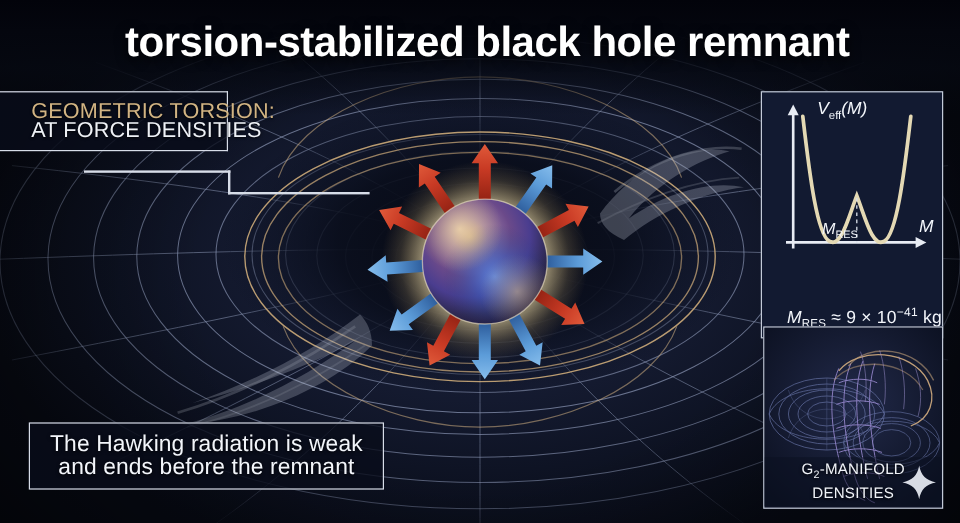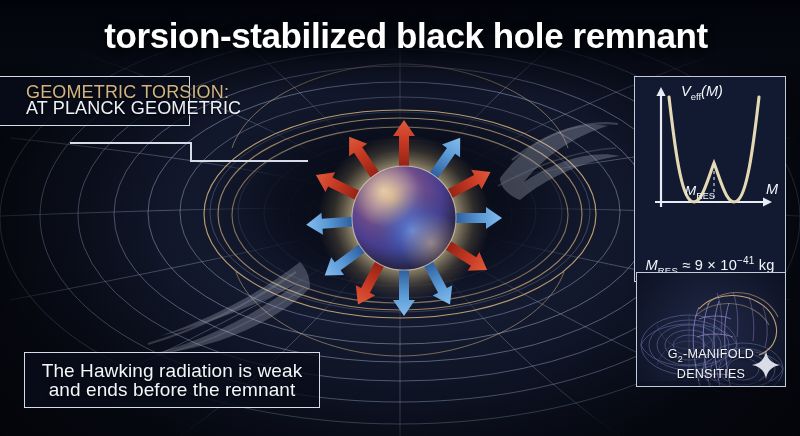--- a/index.html
+++ b/index.html
@@ -67,33 +67,33 @@
   }
 
   
   .inset{
     position:absolute;box-sizing:border-box;
     border:1.5px solid #c3cad8;
     background:#121a31;
     overflow:hidden;
   }
   .inset-chart{left:634px;top:76px;width:152px;height:206px;}
-  .inset-g2{left:636px;top:272px;width:150px;height:115px;background:#0f1528;}
+  .inset-g2{left:636px;top:272px;width:150px;height:152px;background:#0f1528;}
   .g2-caption{
     position:absolute;left:0;right:0;bottom:4px;text-align:center;
     font-size:12.6px;color:#f0f3f8;line-height:15px;letter-spacing:.2px;
     text-shadow:0 1px 3px rgba(0,0,0,.95);pointer-events:none;
   }
   .g2-caption sub{font-size:9px;}
   .sparkle{
     position:absolute;right:4px;bottom:6px;width:30px;height:30px;
   }
 
   .chart-formula{
-    position:absolute;left:0;right:0;bottom:5px;text-align:center;
+    position:absolute;left:0;right:0;bottom:5px;text-align:right;
     color:#f3f6fb;font-size:14.6px;letter-spacing:.2px;white-space:nowrap;
   }
   .chart-formula i{font-style:italic;}
   .chart-formula sub{font-size:9.6px;}
   .chart-formula sup{font-size:10px;}
 
   .ax-label{position:absolute;color:#f3f6fb;pointer-events:none;}
   .lbl-veff{left:46px;top:6px;font-size:14.5px;font-style:italic;}
   .lbl-veff sub{font-size:9.5px;font-style:normal;}
   .lbl-m{right:7px;top:104px;font-size:14.5px;font-style:italic;}
@@ -281,21 +281,21 @@
     </g>
   </svg>
 
   <div class="bg-layer vignette"></div>
   <div class="bg-layer top-fade"></div>
 
   <div class="title">torsion-stabilized black hole remnant</div>
 
   <div class="callout callout-tl">
     <span class="ln accent">GEOMETRIC TORSION:</span>
-    <span class="ln">AT PLANCK GEOMETRIC</span>
+    <span class="ln">AT FORCE DENSITIES</span>
   </div>
   <div class="leader leader-h1"></div>
   <div class="leader leader-v"></div>
   <div class="leader leader-h2"></div>
 
   <div class="callout callout-bl">
     <span>The Hawking radiation is weak and ends before the remnant</span>
   </div>
 
   <div class="inset inset-chart">

